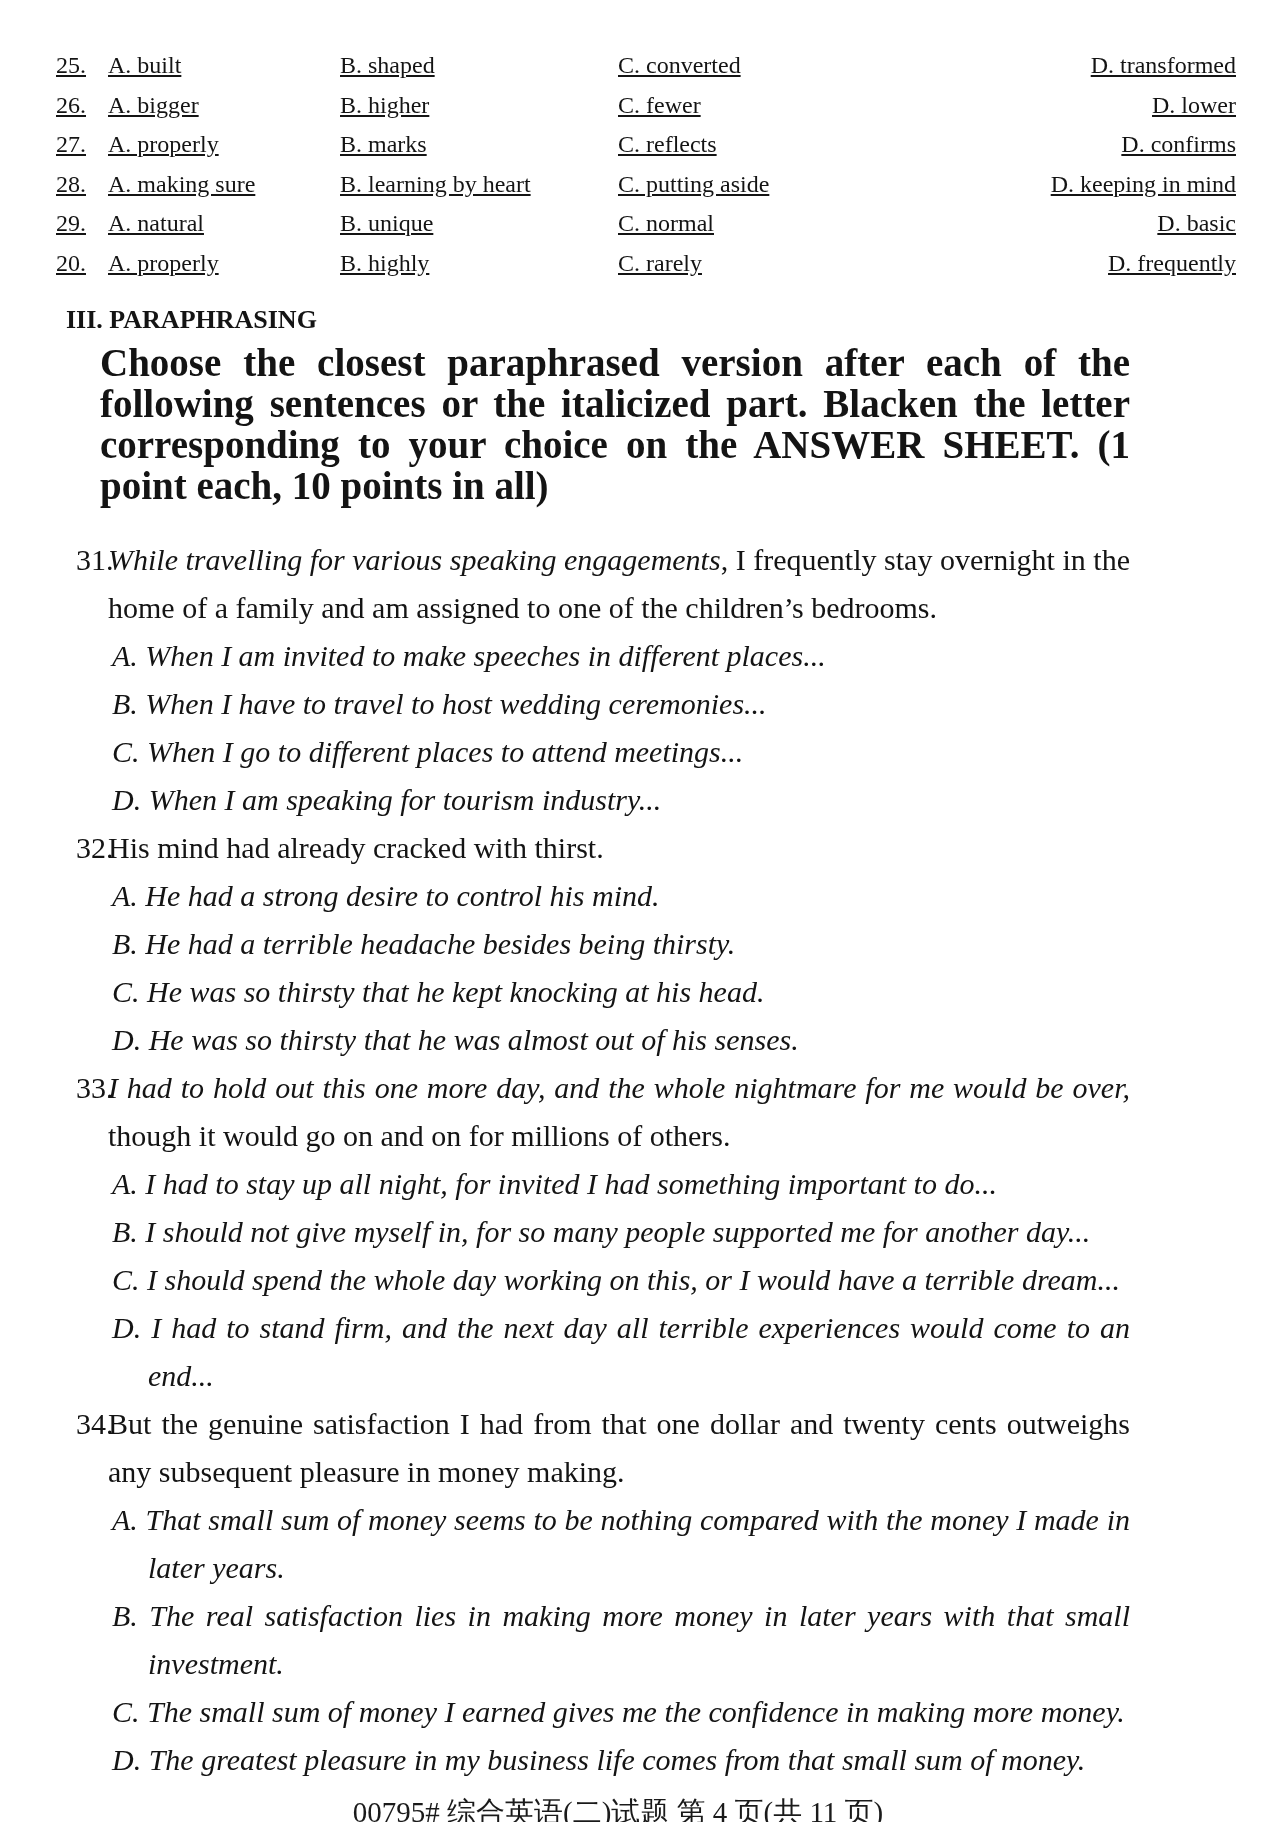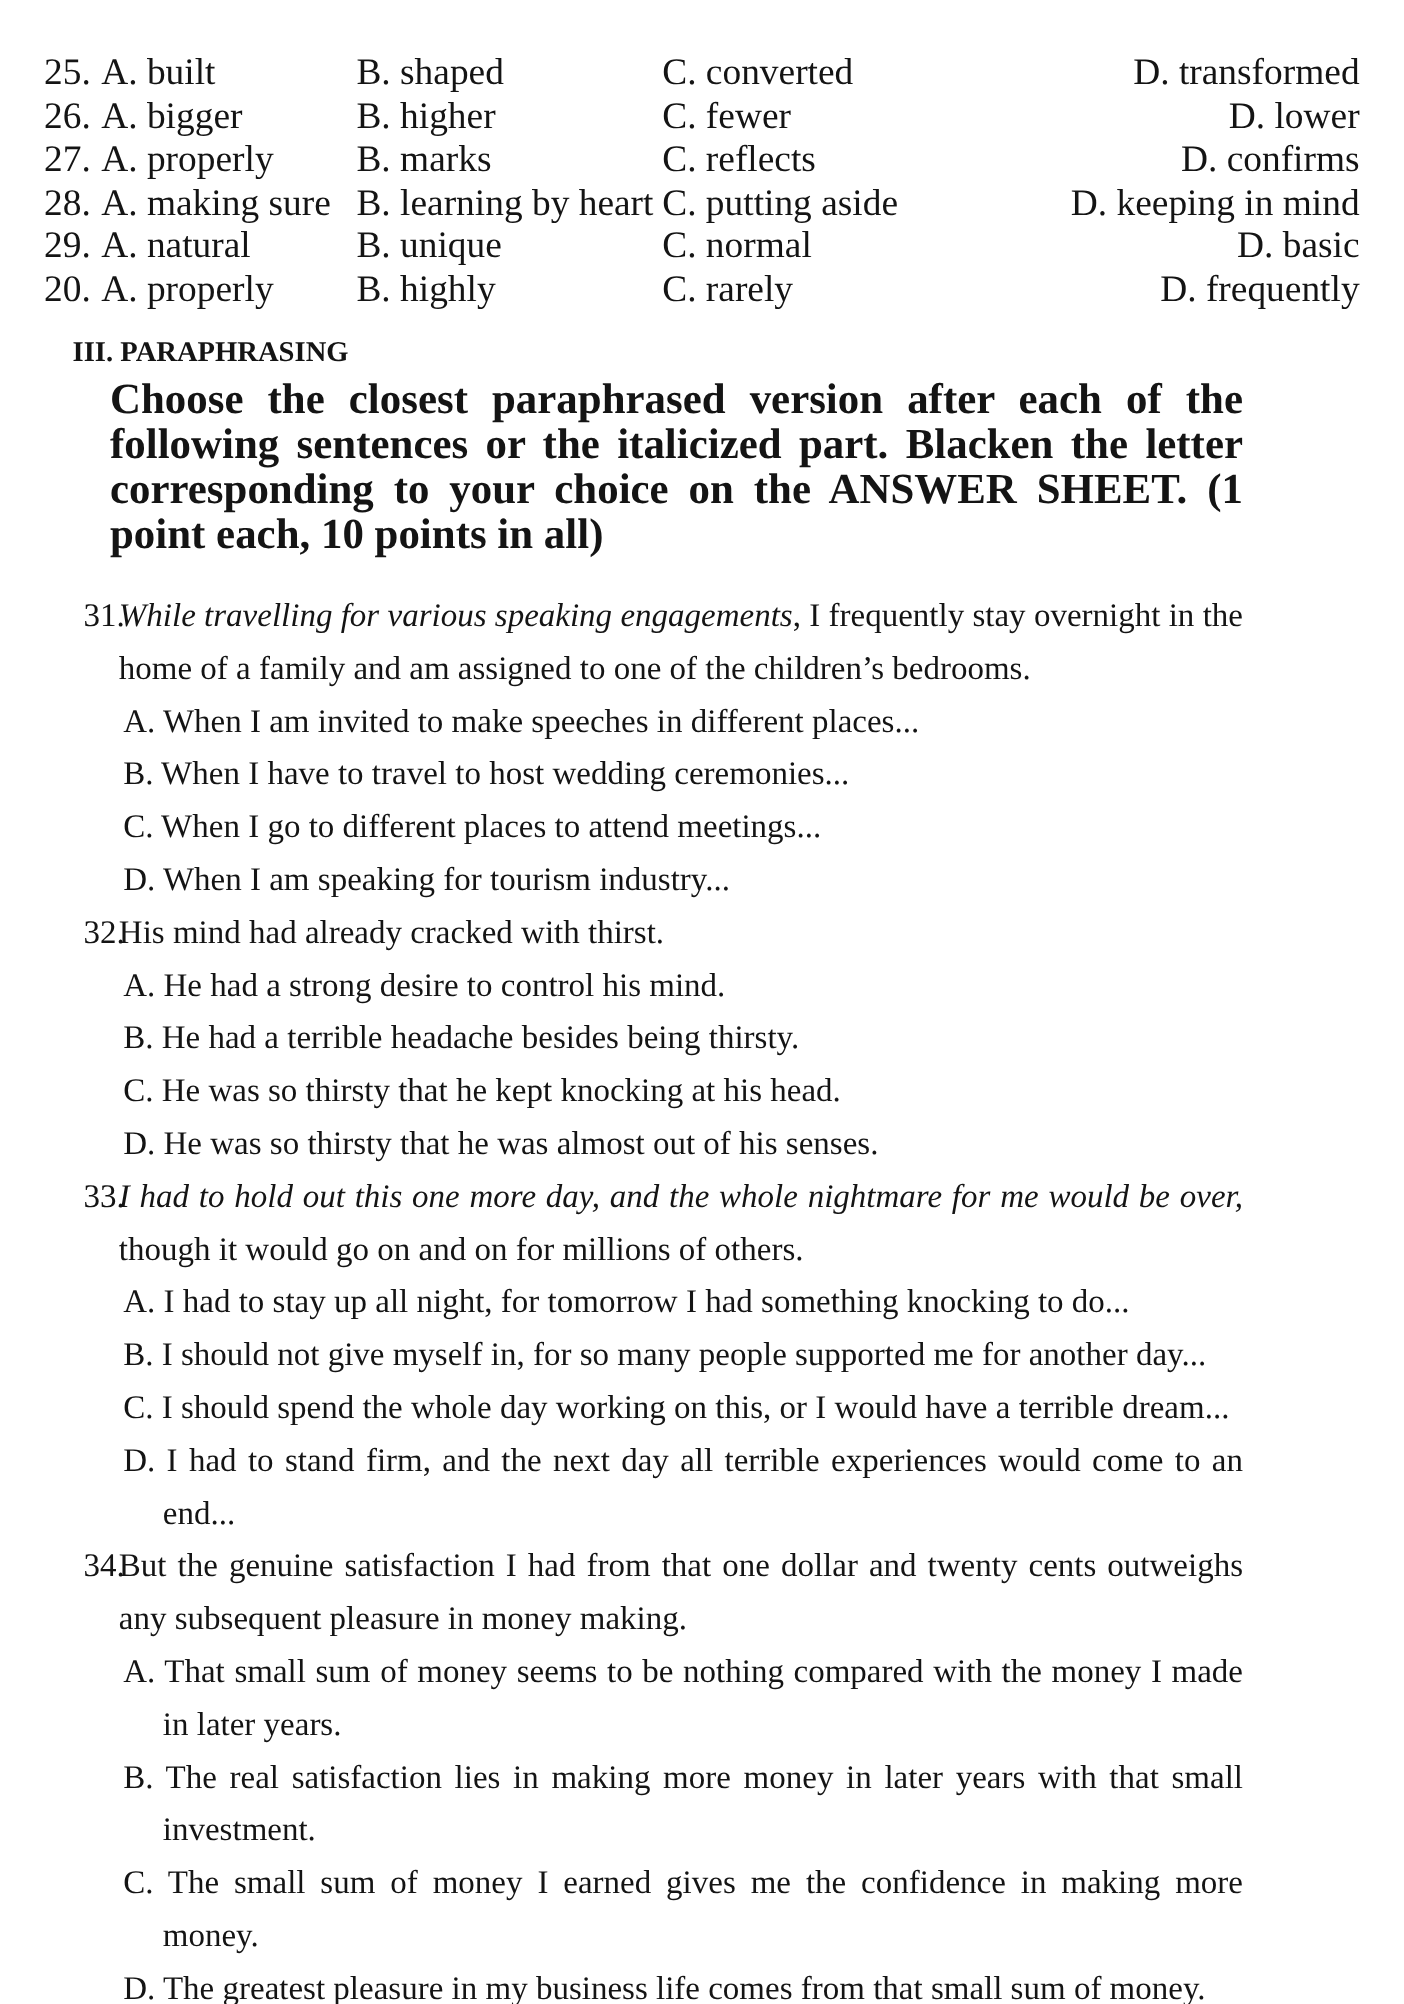--- a/index.html
+++ b/index.html
@@ -11,25 +11,26 @@
     font-family: "Liberation Serif", serif;
     position: relative;
     overflow: hidden;
   }
   .page { width: 1276px; height: 1822px; }
 
   
   .grid-section { padding-top: 46px; }
   .grid-row {
     display: flex;
-    margin-left: 40px;
+    margin-left: 56px;
     margin-right: 40px;
-    font-size: 34px;
+    font-size: 24px;
     line-height: 39.5px;
     white-space: nowrap;
+    text-decoration: underline;
   }
   .grid-row .num   { width: 52px;  flex: 0 0 auto; }
   .grid-row .opt-a { width: 232px; flex: 0 0 auto; }
   .grid-row .opt-b { width: 278px; flex: 0 0 auto; }
   .grid-row .opt-c { width: 279px; flex: 0 0 auto; }
   .grid-row .opt-d { flex: 1 1 auto; text-align: right; }
 
   
   .section-title {
     margin: 15px 146px 0 66px;
@@ -61,20 +62,21 @@
     text-indent: 0;
   }
   .stem-italic { font-style: italic; }
   .pq-opt {
     margin-left: 148px;
     margin-right: 146px;
     text-indent: -36px;
     font-size: 30px;
     line-height: 48px;
     text-align: justify;
+    font-style: italic;
   }
 
   
   .footer {
     margin-top: 8px;
     padding-right: 40px;
     text-align: center;
     font-size: 29px;
     line-height: 40px;
     color: #1a1a1a;
@@ -152,21 +154,21 @@
       <div class="pq-opt">A. He had a strong desire to control his mind.</div>
       <div class="pq-opt">B. He had a terrible headache besides being thirsty.</div>
       <div class="pq-opt">C. He was so thirsty that he kept knocking at his head.</div>
       <div class="pq-opt">D. He was so thirsty that he was almost out of his senses.</div>
     </div>
 
     <div class="pq">
       <div class="pq-stem">
         <span class="pq-num">33.</span><span class="stem-italic">I had to hold out this one more day, and the whole nightmare for me would be over,</span><span> though it would go on and on for millions of others.</span>
       </div>
-      <div class="pq-opt">A. I had to stay up all night, for tomorrow I had something knocking to do...</div>
+      <div class="pq-opt">A. I had to stay up all night, for invited I had something important to do...</div>
       <div class="pq-opt">B. I should not give myself in, for so many people supported me for another day...</div>
       <div class="pq-opt">C. I should spend the whole day working on this, or I would have a terrible dream...</div>
       <div class="pq-opt">D. I had to stand firm, and the next day all terrible experiences would come to an end...</div>
     </div>
 
     <div class="pq">
       <div class="pq-stem">
         <span class="pq-num">34.</span><span class="stem-italic"></span><span>But the genuine satisfaction I had from that one dollar and twenty cents outweighs any subsequent pleasure in money making.</span>
       </div>
       <div class="pq-opt">A. That small sum of money seems to be nothing compared with the money I made in later years.</div>

